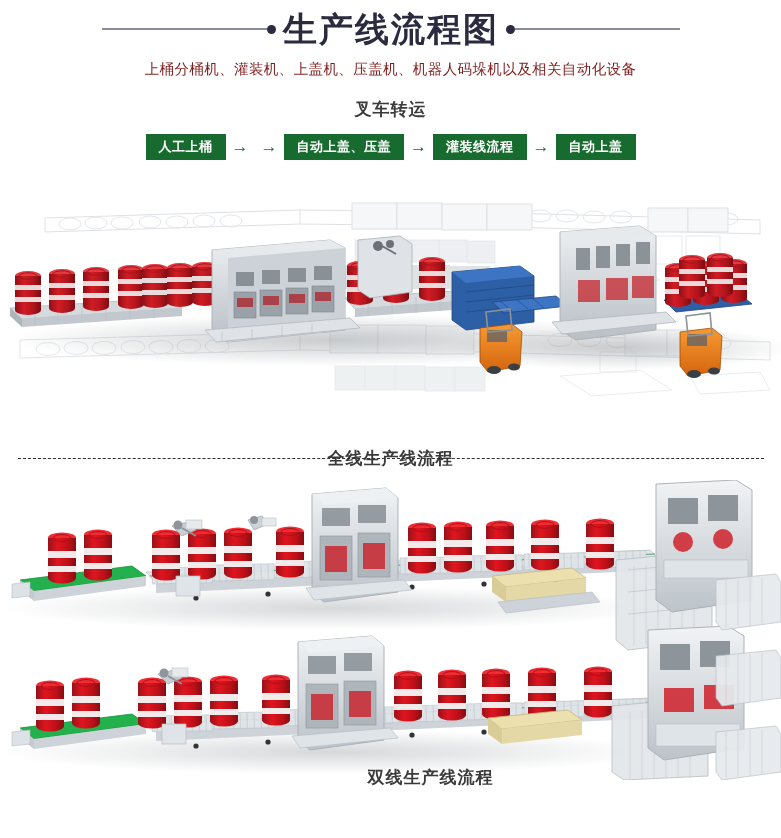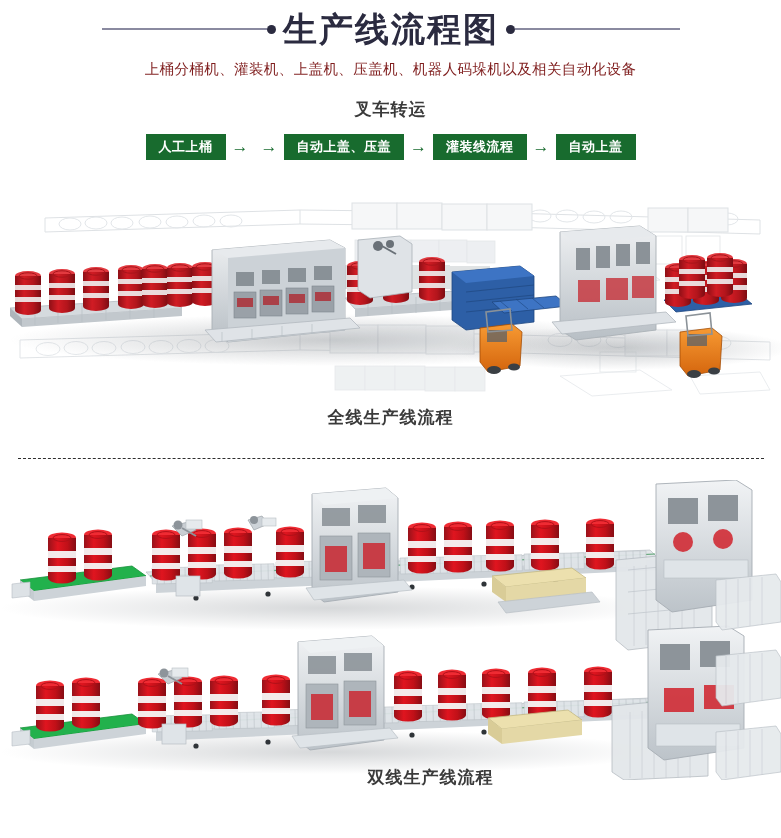--- a/index.html
+++ b/index.html
@@ -49,21 +49,21 @@
 
   
   .illus{position:absolute;left:0;width:781px;overflow:hidden;background:#fff;}
   .illus.top{top:180px;height:240px;}
   .illus.bottom{top:480px;height:300px;}
   .illus svg{display:block;width:781px;height:100%;}
 
   
   .caption{position:absolute;left:0;width:781px;text-align:center;
     font-size:17px;font-weight:700;color:#3a3a3a;letter-spacing:1px;white-space:nowrap;}
-  .caption.one{top:406px;}
+  .caption.one{top:447px;}
   .caption.two{top:766px;margin-left:40px;}
 
   
   .divider{position:absolute;left:18px;top:458px;width:746px;height:0;
     border-top:1px dashed #2f2f2f;}
 </style>
 </head>
 <body>
 
 <div class="page">

